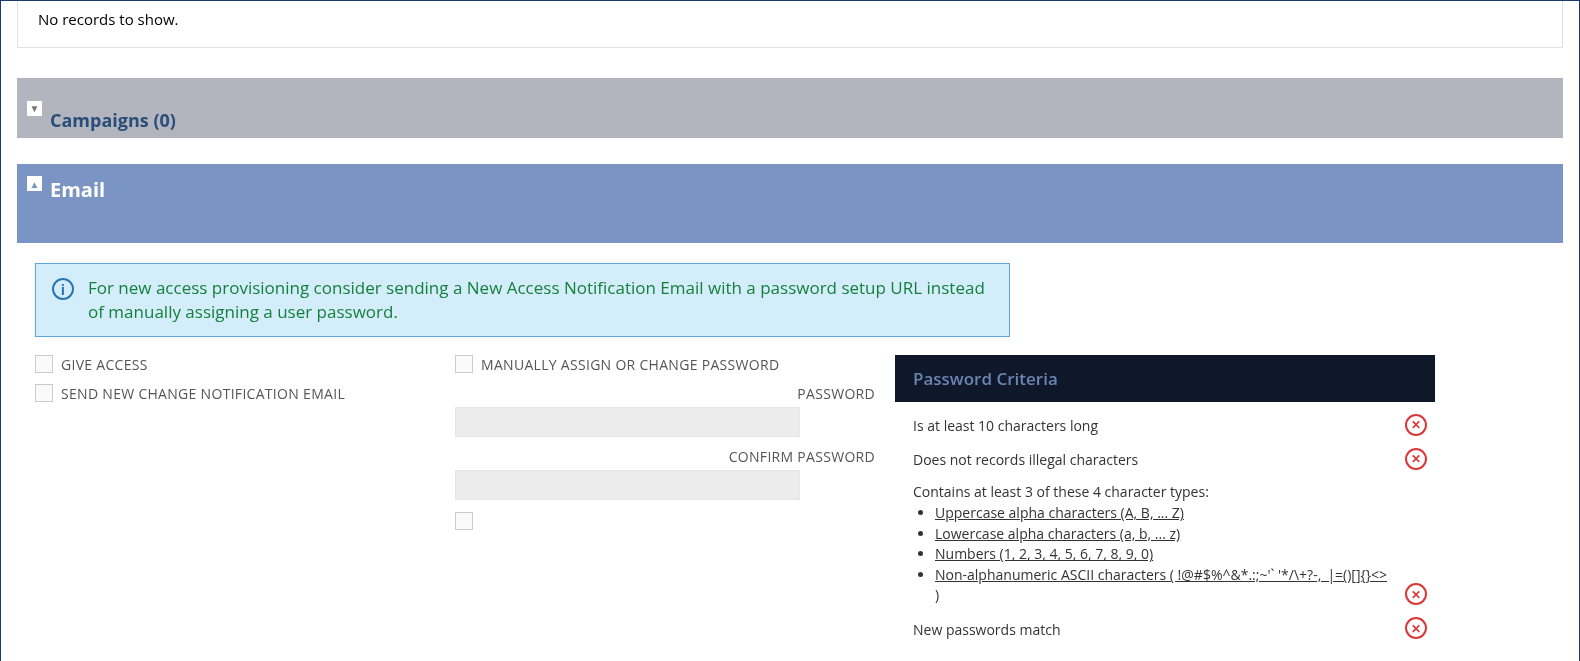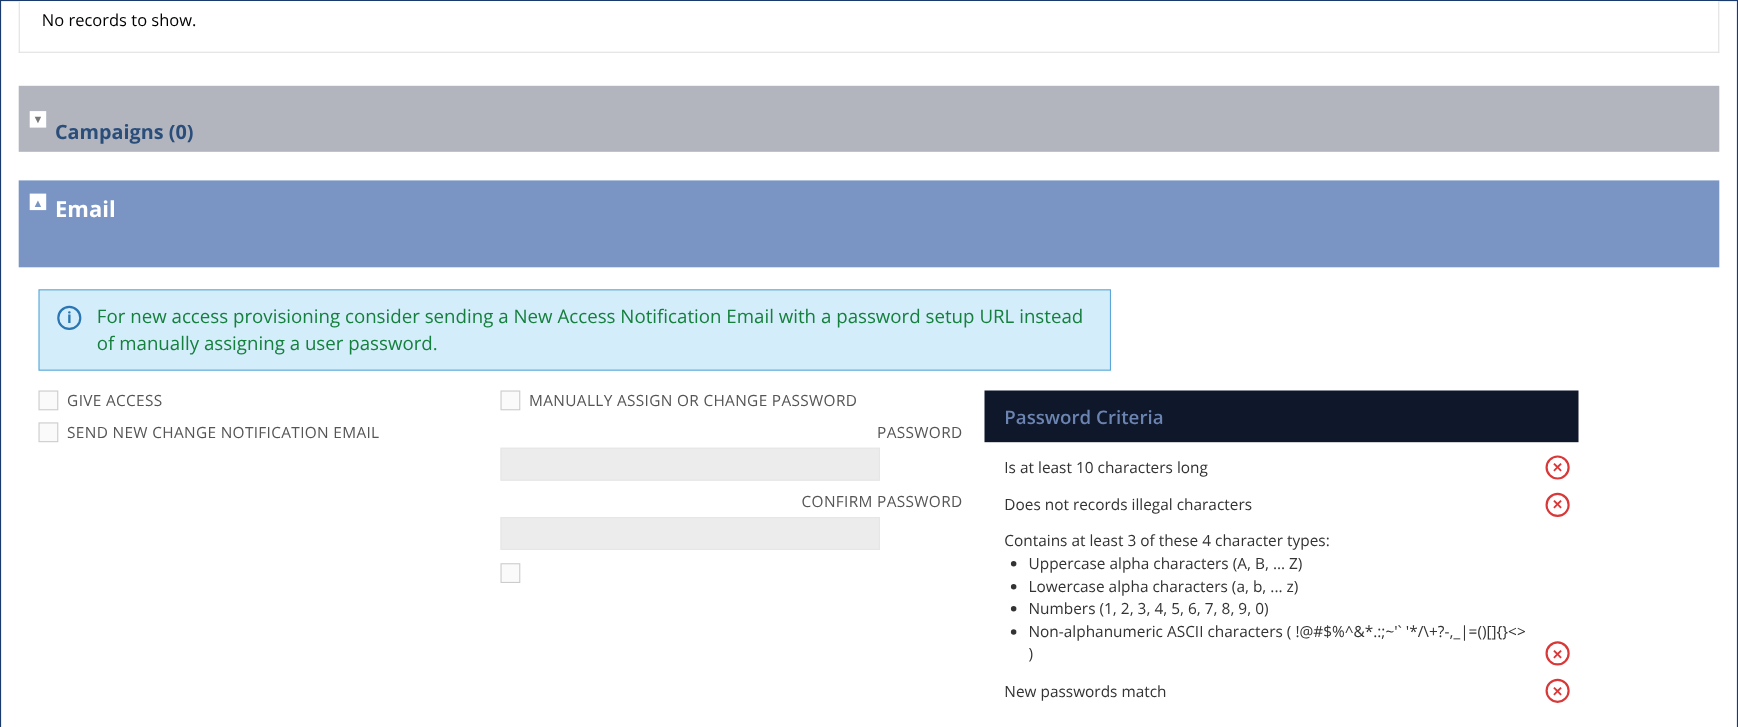--- a/index.html
+++ b/index.html
@@ -161,20 +161,21 @@
 }
 .criteria-text {
   font-size: 14px;
   color: #333;
   line-height: 1.4;
 }
 .criteria-text ul {
   list-style: disc;
   margin-left: 22px;
   margin-top: 2px;
+  text-decoration: underline;
 }
 .criteria-text ul li { margin-bottom: 1px; }
 .status-icon {
   width: 22px;
   height: 22px;
   border: 2.5px solid #d93838;
   border-radius: 50%;
   display: flex;
   align-items: center;
   justify-content: center;

